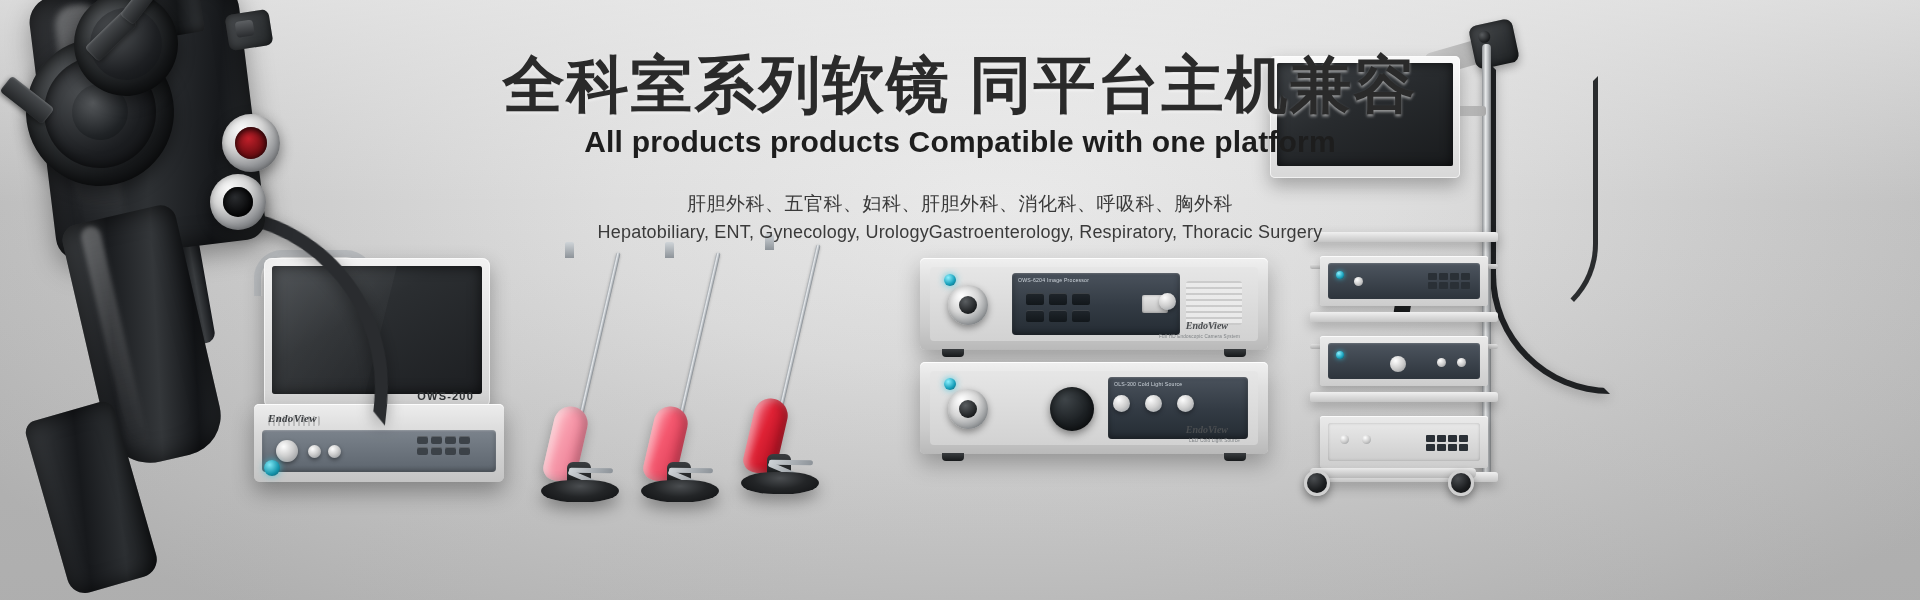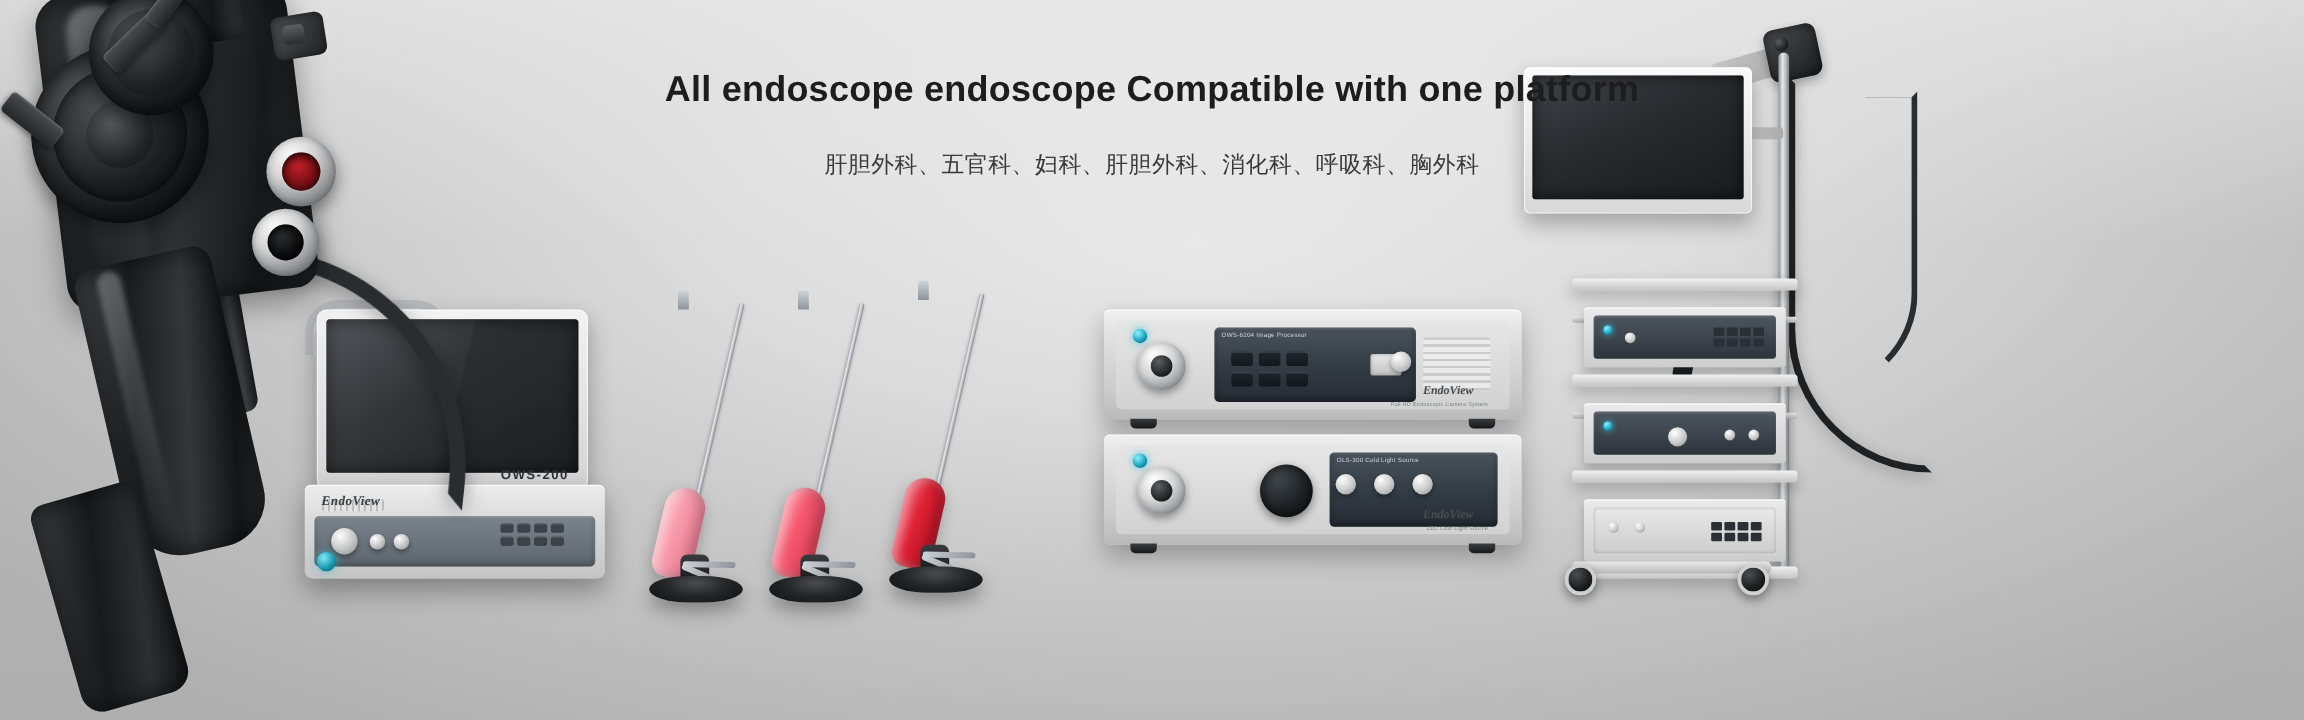--- a/index.html
+++ b/index.html
@@ -533,22 +533,24 @@
     background:linear-gradient(180deg,#3a3d40,#161819);
     border-radius:4px; transform:rotate(10deg);
   }
 </style>
 </head>
 <body>
 
 <div id="banner">
 
   <div class="textblock">
-    <div class="subhead">All endoscope endoscope Compatible with one platform</div>
+    <div class="headline">全科室系列软镜 同平台主机兼容</div>
+    <div class="subhead">All products products Compatible with one platform</div>
     <div class="dept-cn">肝胆外科、五官科、妇科、肝胆外科、消化科、呼吸科、胸外科</div>
+    <div class="dept-en">Hepatobiliary, ENT, Gynecology, UrologyGastroenterology, Respiratory, Thoracic Surgery</div>
   </div>
 
   <div class="part" id="scope-handle">
     <div class="sh-tube"></div>
     <div class="sh-umb"></div>
     <div class="sh-body"></div>
     <div class="sh-topstub"></div>
 
     <div class="sh-topcap">
         <span class="led"></span>

